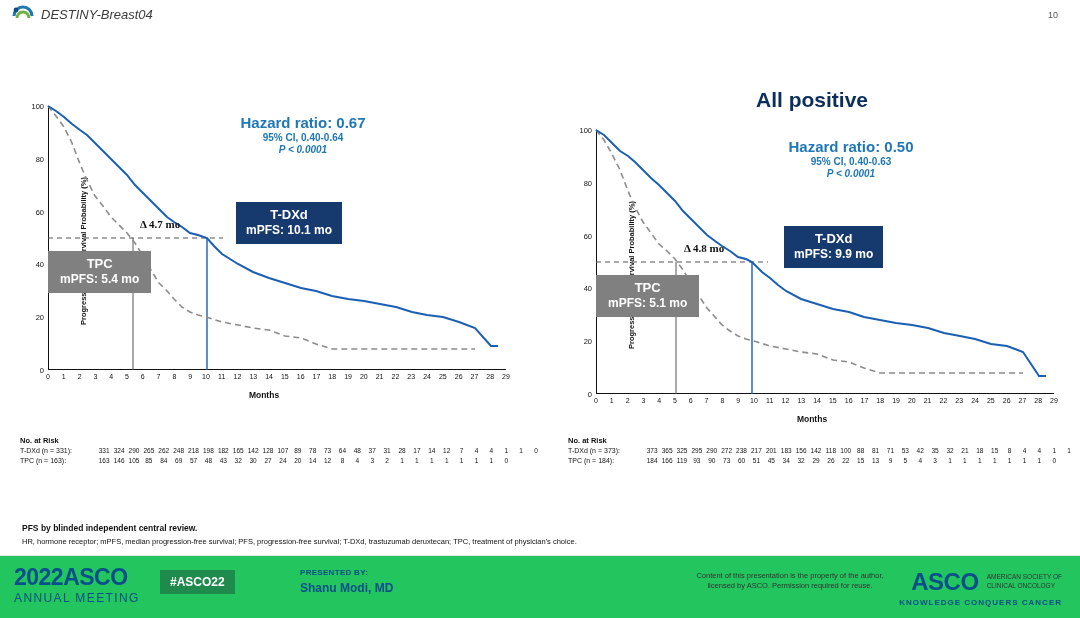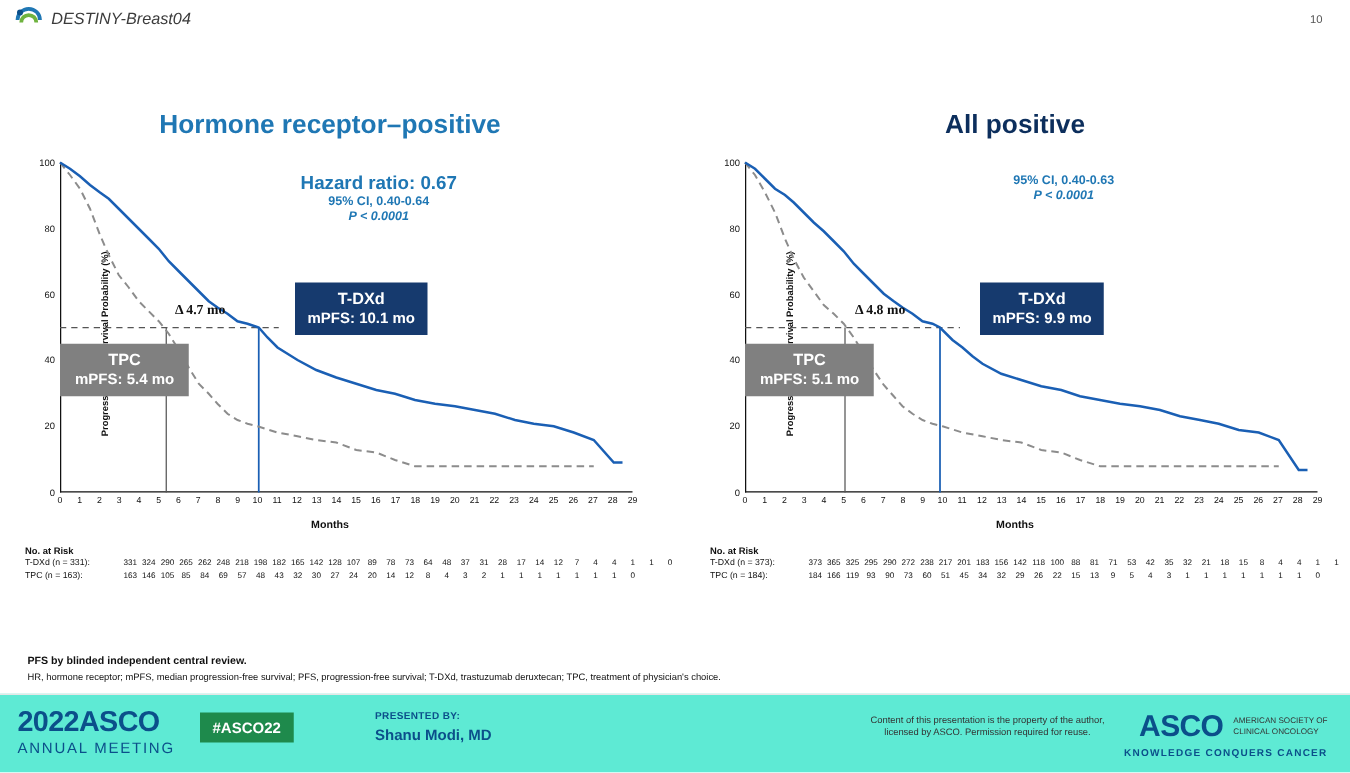--- a/index.html
+++ b/index.html
@@ -104,21 +104,21 @@
   .risk-nums{position:relative;flex:1;height:9px;}
   .risk-nums span{position:absolute;font-size:6.5px;transform:translateX(-50%);}
 
   
   .footnote{position:absolute;left:22px;}
   .fn1{top:523px;font-size:8.5px;font-weight:bold;color:#111;}
   .fn2{top:537px;font-size:7.5px;color:#111;}
 
   
   .footer{
-    position:absolute;left:0;right:0;bottom:0;height:62px;background:#5eead4;
+    position:absolute;left:0;right:0;bottom:0;height:62px;background:#22c55e;
     border-top:1px solid #e6e6e6;
   }
   .asco2022{
     position:absolute;left:14px;top:8px;color:#0b4f8a;
   }
   .asco2022 .yr{font-size:23px;font-weight:bold;letter-spacing:-0.5px;}
   .asco2022 .nm{font-size:23px;font-weight:bold;letter-spacing:-0.5px;}
   .asco2022 .sub{font-size:12px;letter-spacing:1.4px;color:#0b4f8a;}
   .hashtag{
     position:absolute;left:160px;top:14px;background:#1e8a4c;color:#fff;
@@ -154,21 +154,20 @@
         <path d="M2 12 A9 9 0 0 1 20 12" fill="none" stroke="#1f77b4" stroke-width="3"></path>
         <path d="M5 14 A6 6 0 0 1 17 14" fill="none" stroke="#6fb33f" stroke-width="3"></path>
         <circle cx="4" cy="6" r="2.4" fill="#0b4f8a"></circle>
       </svg>
     </span>
     <span class="study-name">DESTINY-Breast04</span>
   </div>
   <div class="page-num">10</div>
 
   <div class="panel left">
-    <div class="panel-title">Hormone receptor–positive</div>
 
     <div class="plot-wrap">
       <div class="ylabel">Progression-Free Survival Probability (%)</div>
 
       <div class="yticklabels">
         <span style="top:264px">0</span>
         <span style="top:211.2px">20</span>
         <span style="top:158.4px">40</span>
         <span style="top:105.6px">60</span>
         <span style="top:52.8px">80</span>
@@ -264,20 +263,21 @@
       <div class="axis-box">
         <svg class="curves" viewBox="0 0 458 264" preserveAspectRatio="none">
           <line x1="0" y1="132" x2="172" y2="132" stroke="#555" stroke-width="1" stroke-dasharray="5,4"></line>
           <line x1="80" y1="132" x2="80" y2="264" stroke="#555" stroke-width="1"></line>
           <line x1="156" y1="132" x2="156" y2="264" stroke="#1a5fb4" stroke-width="1.4"></line>
           <polyline fill="none" stroke="#8c8c8c" stroke-width="1.6" stroke-dasharray="6,4" points="0,0 8,10 16,24 24,40 32,61 39,77 47,92 55,103 63,114 71,121 79,129 87,140 95,153 103,166 111,178 119,187 126,195 134,201 142,206 150,209 158,211 174,216 190,219 205,222 221,224 237,230 253,232 268,238 284,243 300,243 316,243 332,243 348,243 364,243 379,243 395,243 411,243 427,243"></polyline>
           <polyline fill="none" stroke="#1a5fb4" stroke-width="2" points="0,0 8,5 16,13 24,21 32,26 39,32 47,40 55,48 63,55 71,63 79,71 87,81 95,89 103,97 111,105 119,111 126,116 134,121 142,127 150,129 156,132 166,142 174,148 182,155 190,161 205,169 221,174 237,179 253,182 268,187 284,190 300,193 316,195 332,198 348,203 364,206 379,209 395,214 411,216 427,222 443,246 450,246"></polyline>
         </svg>
 
         <div class="hr-block" style="left:140px;top:8px;width:230px;">
+          <div class="hr-line1">Hazard ratio: 0.50</div>
           <div class="hr-line2">95% CI, 0.40-0.63</div>
           <div class="hr-line3">P &lt; 0.0001</div>
         </div>
 
         <div class="tdxd-box" style="left:188px;top:96px;">
           <div class="l1">T-DXd</div>
           <div class="l2">mPFS: 9.9 mo</div>
         </div>
 
         <div class="tpc-box" style="left:0px;top:145px;">

